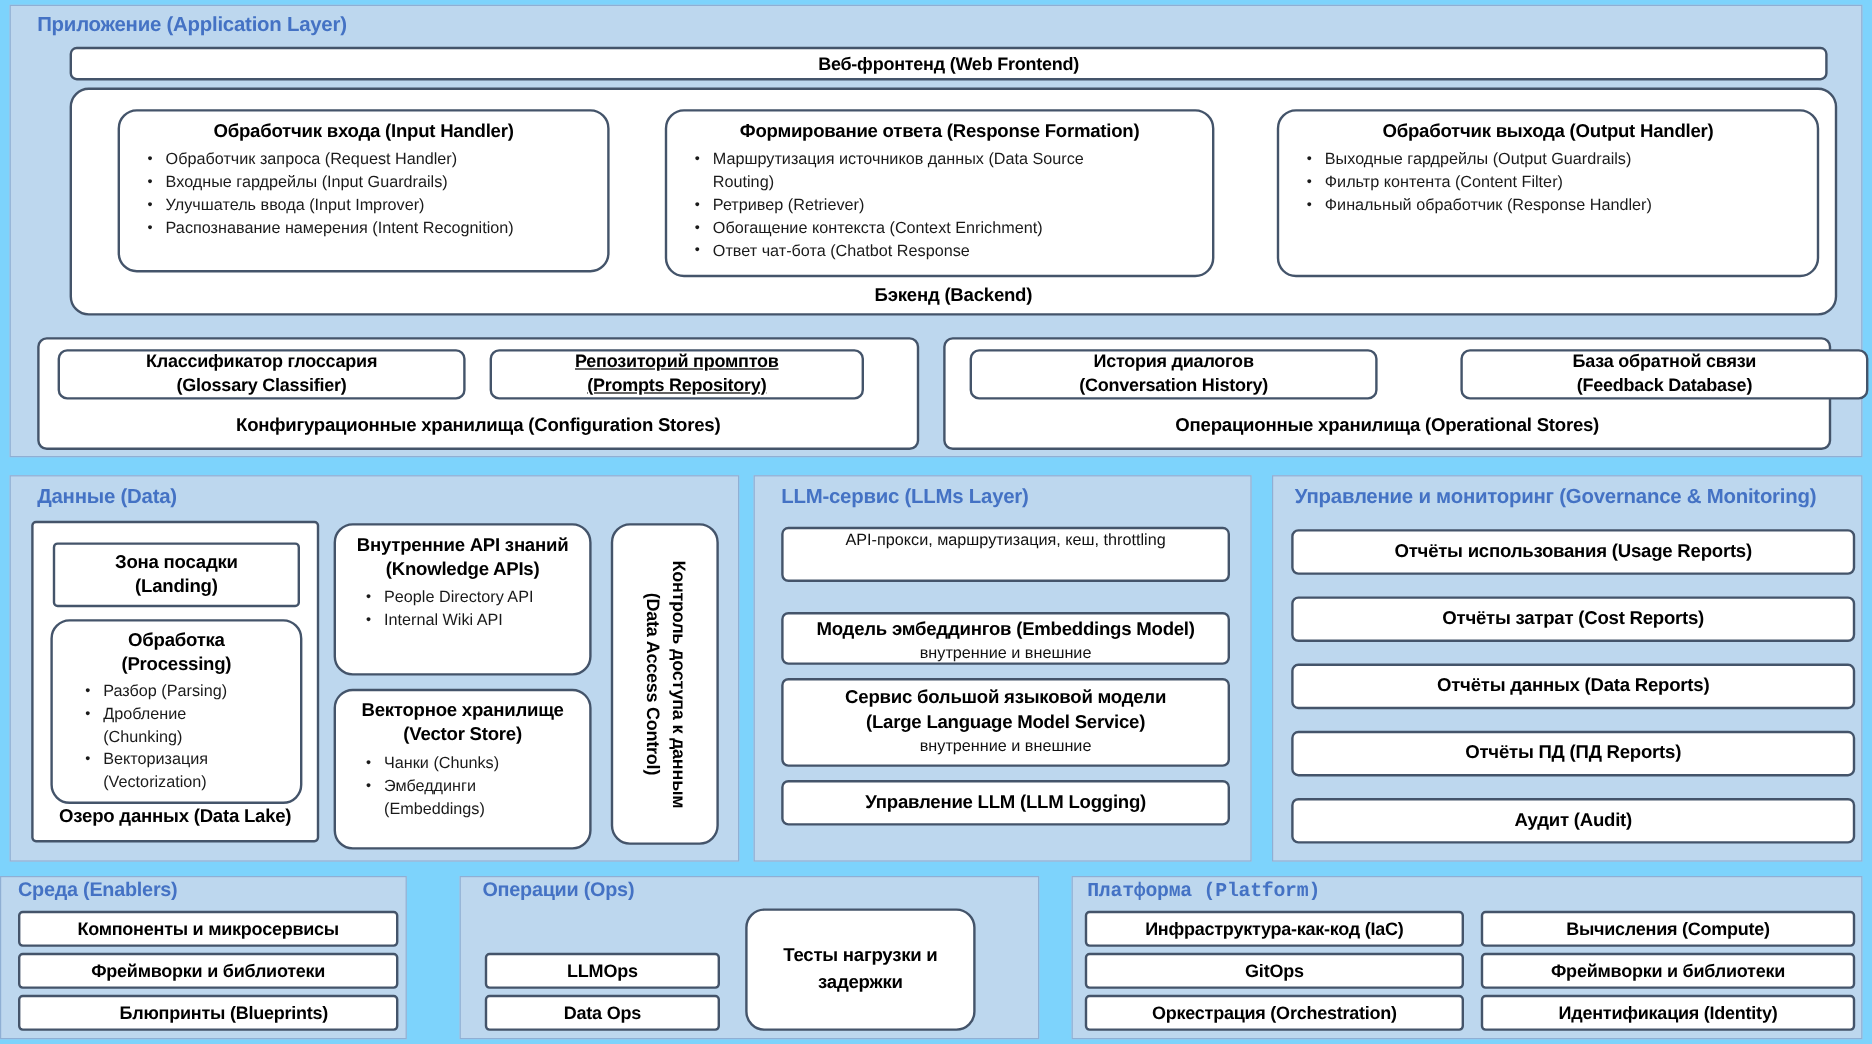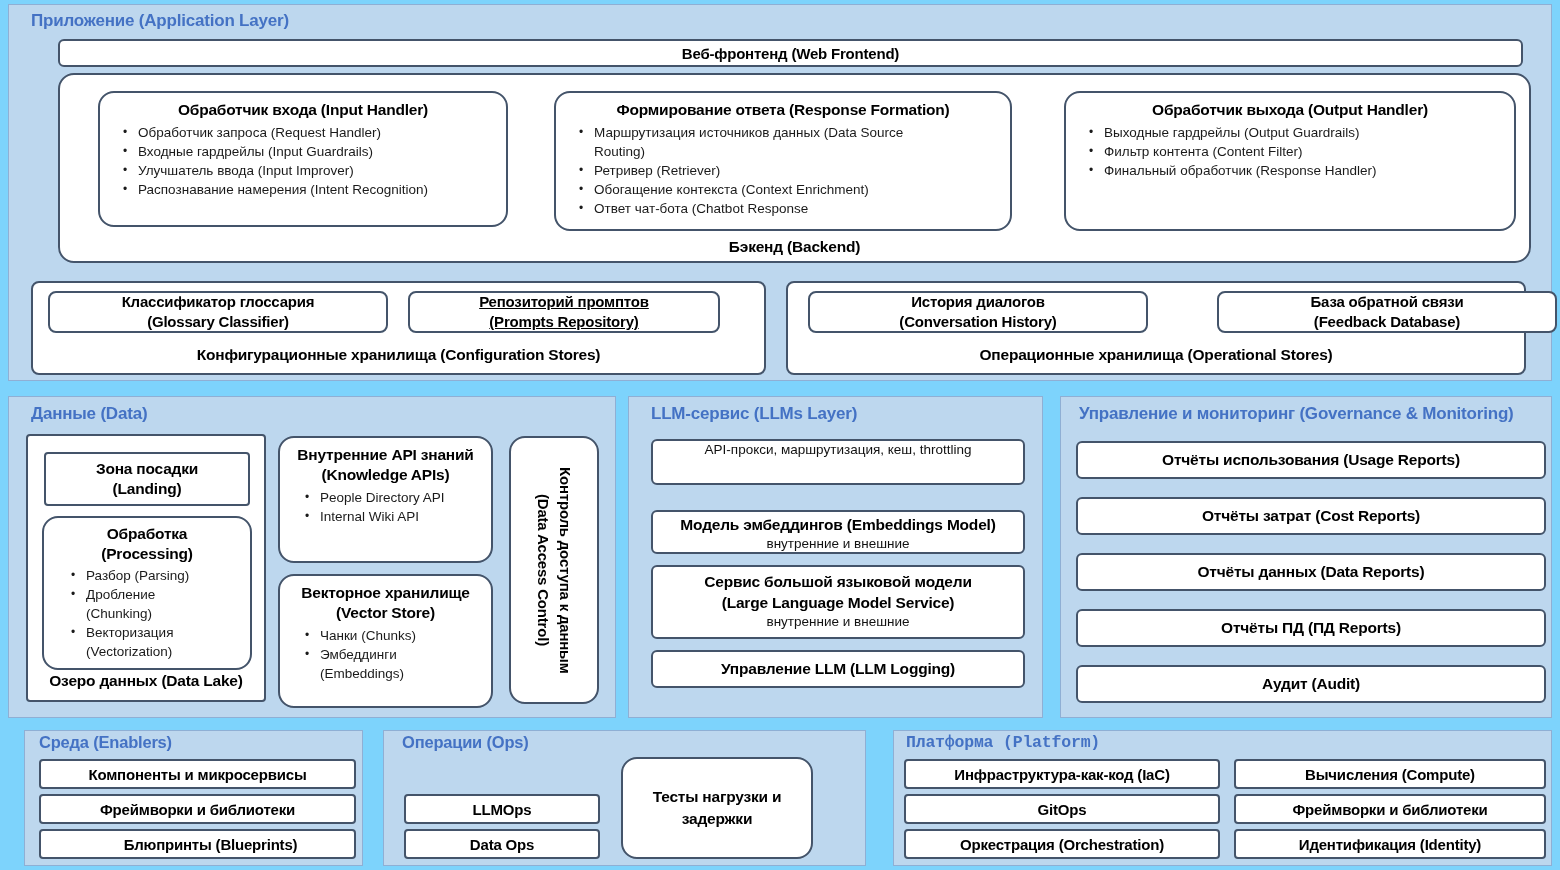--- a/index.html
+++ b/index.html
@@ -148,21 +148,21 @@
 
   <div class="section" style="left:1060px;top:396px;width:492px;height:322px;">
     <div class="sec-title" style="left:18px;top:7px;">Управление и мониторинг (Governance &amp; Monitoring)</div>
     <div class="box r6 cflex bar" style="left:15px;top:44px;width:470px;height:38px;font-size:15.5px;">Отчёты использования (Usage Reports)</div>
     <div class="box r6 cflex bar" style="left:15px;top:100px;width:470px;height:38px;font-size:15.5px;">Отчёты затрат (Cost Reports)</div>
     <div class="box r6 cflex bar" style="left:15px;top:156px;width:470px;height:38px;font-size:15.5px;">Отчёты данных (Data Reports)</div>
     <div class="box r6 cflex bar" style="left:15px;top:212px;width:470px;height:38px;font-size:15.5px;">Отчёты ПД (ПД Reports)</div>
     <div class="box r6 cflex bar" style="left:15px;top:268px;width:470px;height:38px;font-size:15.5px;text-align:right;">Аудит (Audit)</div>
   </div>
 
-  <div class="section" style="left:24px;top:730px;width:339px;height:136px;">
+  <div class="section" style="left:0;top:730px;width:339px;height:136px;">
     <div class="sec-title" style="left:14px;top:2px;font-size:16.5px;">Среда (Enablers)</div>
     <div class="box r4 cflex bar" style="left:14px;top:28px;width:317px;height:30px;">Компоненты и микросервисы</div>
     <div class="box r4 cflex bar" style="left:14px;top:63px;width:317px;height:30px;">Фреймворки и библиотеки</div>
     <div class="box r4 cflex bar" style="left:14px;top:98px;width:317px;height:30px;padding-left:26px;">Блюпринты (Blueprints)</div>
   </div>
 
   <div class="section" style="left:383px;top:730px;width:483px;height:136px;">
     <div class="sec-title" style="left:18px;top:2px;font-size:16.5px;">Операции (Ops)</div>
     <div class="box r4 cflex bar" style="left:20px;top:63px;width:196px;height:30px;">LLMOps</div>
     <div class="box r4 cflex bar" style="left:20px;top:98px;width:196px;height:30px;">Data Ops</div>

